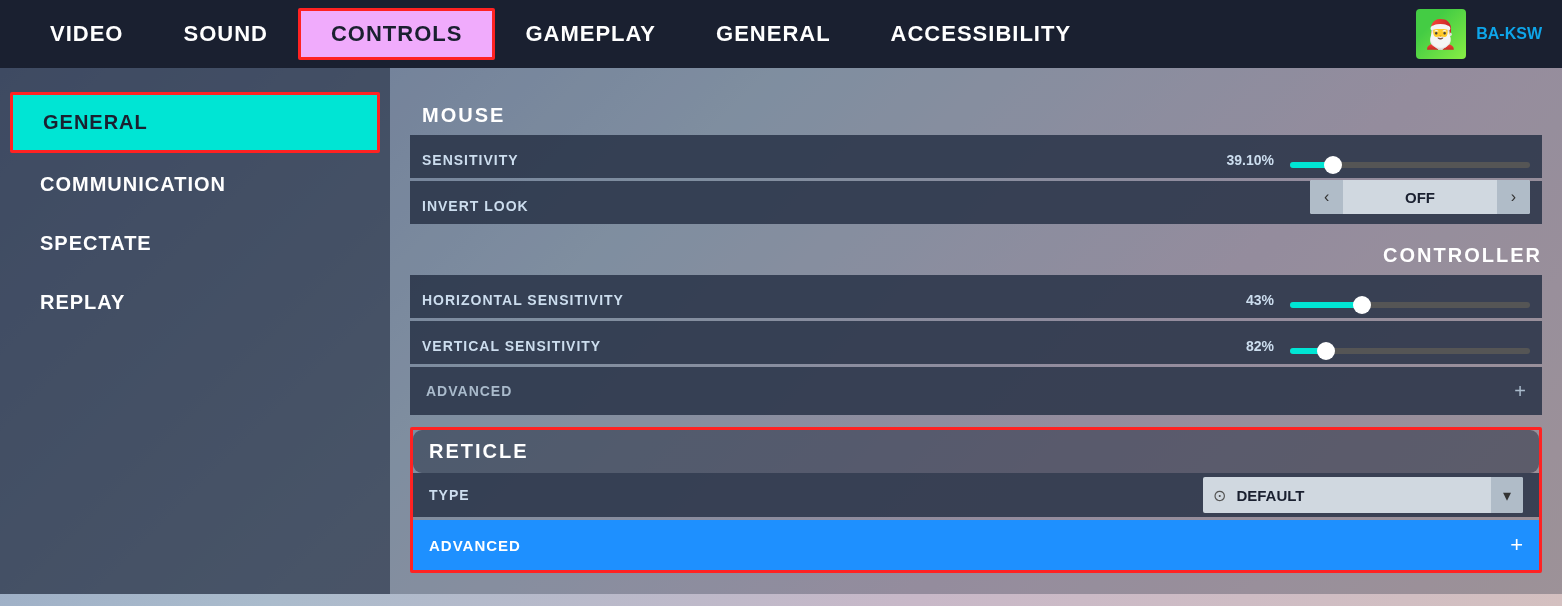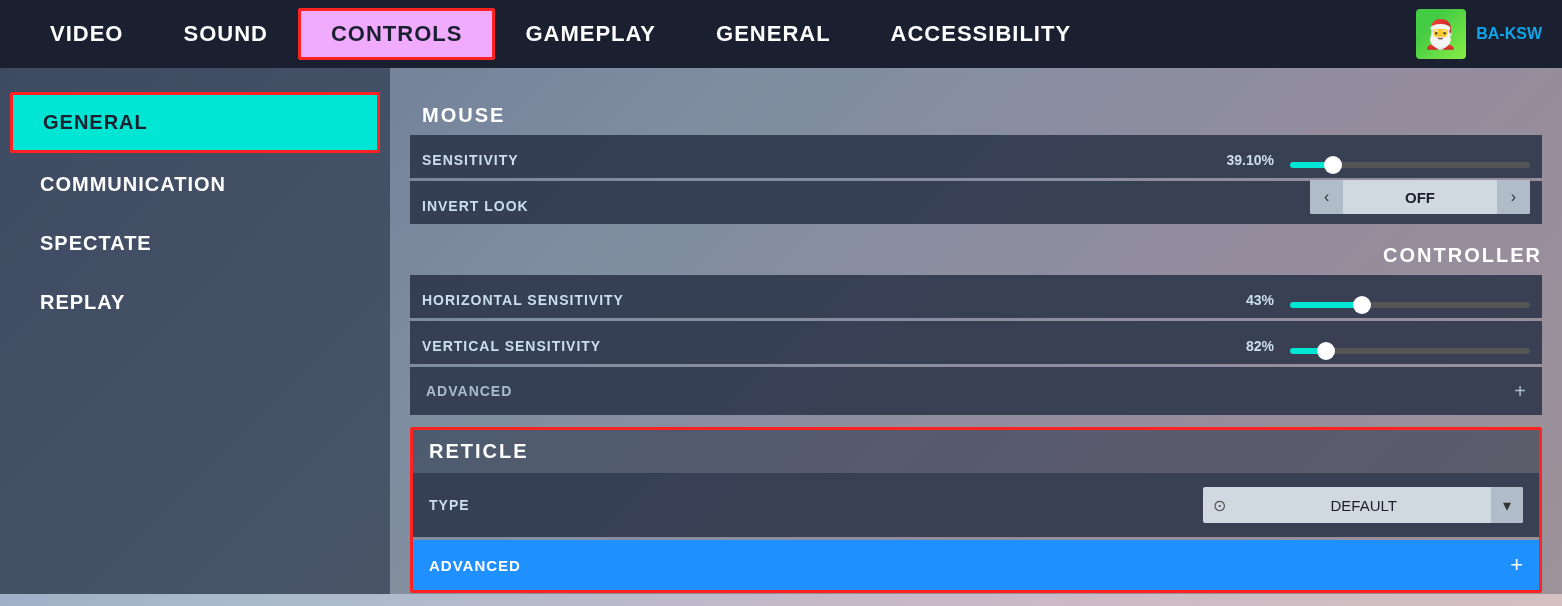--- a/index.html
+++ b/index.html
@@ -215,48 +215,49 @@
     }
     .reticle-title {
       color: #ffffff;
       font-size: 20px;
       font-weight: 900;
       letter-spacing: 2px;
       margin-bottom: 0;
       padding: 10px 16px;
       background: rgba(30, 40, 60, 0.5);
       text-transform: uppercase;
+      border-radius: 9px;
     }
     .type-row {
       display: flex;
       align-items: center;
       background: rgba(40, 50, 70, 0.85);
       padding: 10px 16px;
-      height: 64px;
+      height: 44px;
       margin-bottom: 3px;
     }
     .type-dropdown {
       display: flex;
       align-items: center;
       background: #d0d8e0;
       border-radius: 2px;
       min-width: 320px;
       height: 36px;
       overflow: hidden;
     }
     .type-dropdown .circle-icon {
       padding: 0 10px;
       font-size: 16px;
       color: #555;
     }
     .type-dropdown .dropdown-value {
       flex: 1;
-      text-align: center;
+      text-align: left;
       font-size: 15px;
-      font-weight: 400;
+      font-weight: 700;
       color: #1a2030;
     }
     .type-dropdown .dropdown-arrow {
       padding: 0 12px;
       font-size: 16px;
       color: #333;
       background: #b0bcc8;
       height: 100%;
       display: flex;
       align-items: center;

